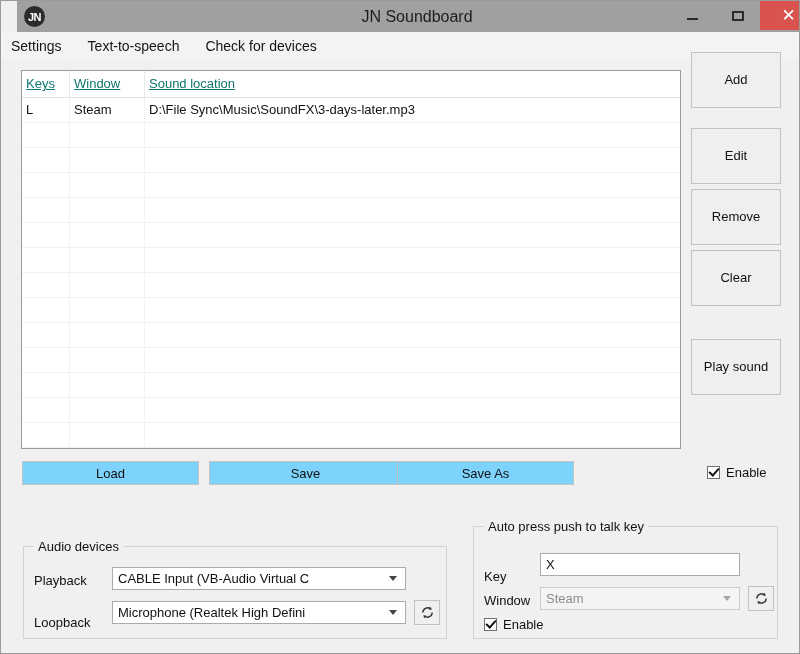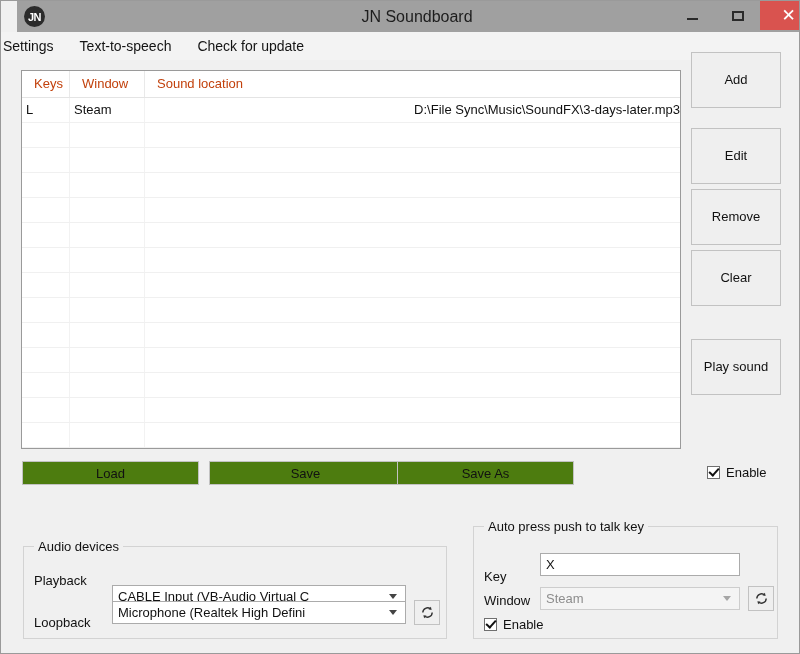--- a/index.html
+++ b/index.html
@@ -95,21 +95,21 @@
 
   
   #menu-bar {
     position: absolute;
     left: 0; top: 31px;
     width: 800px;
     height: 28px;
     background: #f3f3f3;
     display: flex;
     align-items: center;
-    padding-left: 1px;
+    padding-left: 9px;
     box-sizing: border-box;
   }
   .menu-item {
     font-size: 14px;
     color: #141414;
     margin-right: 24px;
     cursor: default;
     padding: 2px 1px;
   }
 
@@ -128,42 +128,43 @@
     display: flex;
     height: 26px;
     border-bottom: 1px solid #e4e4e4;
     background: #ffffff;
   }
   .col-keys   { width: 48px; }
   .col-window { width: 75px; }
   .col-loc    { flex: 1; }
   #list-header > div {
     font-size: 13px;
-    color: #c2410c;
-    padding: 5px 0 0 12px;
+    color: #0f766e;
+    padding: 5px 0 0 4px;
     box-sizing: border-box;
     border-right: 1px solid #e9e9e9;
+    text-decoration: underline;
   }
   #list-header > div:last-child { border-right: none; }
 
   .list-row {
     display: flex;
     height: 24px;
     border-bottom: 1px solid #f0f0f0;
   }
   .list-row > div {
     font-size: 13px;
     color: #111111;
     padding: 4px 0 0 4px;
     box-sizing: border-box;
     border-right: 1px solid #f2f2f2;
     white-space: nowrap;
     overflow: hidden;
   }
-  .list-row > div:last-child { border-right: none; text-align: right; }
+  .list-row > div:last-child { border-right: none; }
 
   
   .side-btn {
     position: absolute;
     left: 690px;
     width: 90px;
     height: 56px;
     background: #efefef;
     border: 1px solid #c2c2c2;
     box-sizing: border-box;
@@ -212,21 +213,21 @@
     border: solid #111111;
     border-width: 0 2px 2px 0;
     transform: rotate(42deg);
   }
 
   
   .file-btn {
     position: absolute;
     top: 460px;
     height: 24px;
-    background: #4d7c0f;
+    background: #7dd3fc;
     border: 1px solid #c2c2c2;
     box-sizing: border-box;
     font-size: 13px;
     color: #111111;
     display: flex;
     align-items: center;
     justify-content: center;
     cursor: default;
     font-family: "Liberation Sans", sans-serif;
   }
@@ -341,21 +342,21 @@
       <span class="max-glyph"></span>
     </div>
     <div class="win-btn" id="btn-close">
       <span class="close-glyph">✕</span>
     </div>
   </div>
 
   <div id="menu-bar">
     <div class="menu-item">Settings</div>
     <div class="menu-item">Text-to-speech</div>
-    <div class="menu-item">Check for update</div>
+    <div class="menu-item">Check for devices</div>
   </div>
 
   <div id="sound-list">
     <div id="list-header">
       <div class="col-keys">Keys</div>
       <div class="col-window">Window</div>
       <div class="col-loc">Sound location</div>
     </div>
     <div id="list-body">
         <div class="list-row">
@@ -448,21 +449,21 @@
   </div>
 
   <div class="file-btn" id="btn-load">Load</div>
   <div class="file-btn" id="btn-save">Save</div>
   <div class="file-btn" id="btn-save-as">Save As</div>
 
   <div class="group-box" id="audio-devices-group">
     <div class="group-title">Audio devices</div>
 
     <div class="field-label" style="left:10px; top:26px;">Playback</div>
-    <div class="combo" style="left:88px; top:20px; width:294px;margin-top:18px;">
+    <div class="combo" style="left:88px; top:20px; width:294px;">
       <span>CABLE Input (VB-Audio Virtual C</span>
       <span class="arrow"></span>
     </div>
 
     <div class="field-label" style="left:10px; top:68px;">Loopback</div>
     <div class="combo" style="left:88px; top:54px; width:294px;">
       <span>Microphone (Realtek High Defini</span>
       <span class="arrow"></span>
     </div>
 

